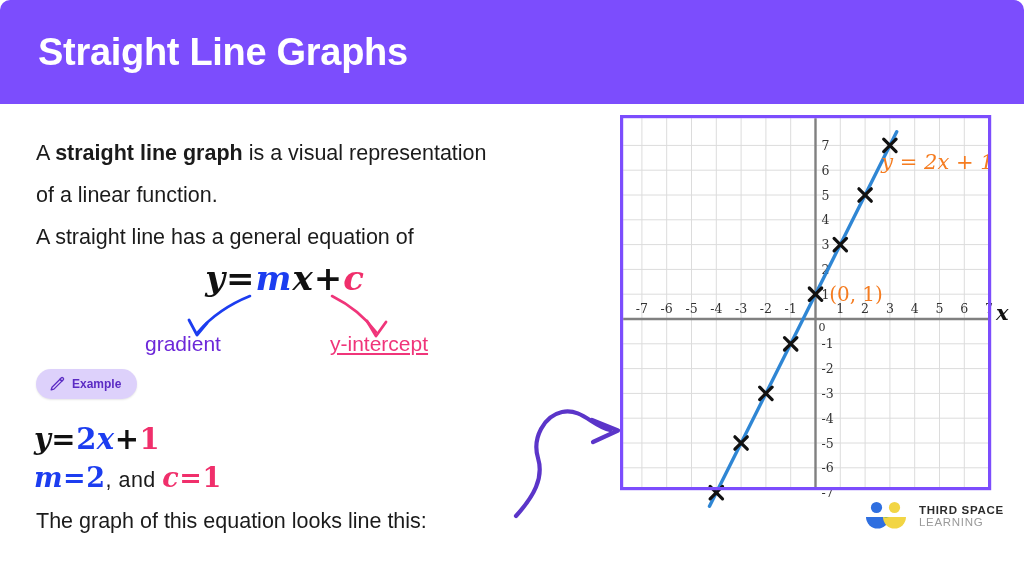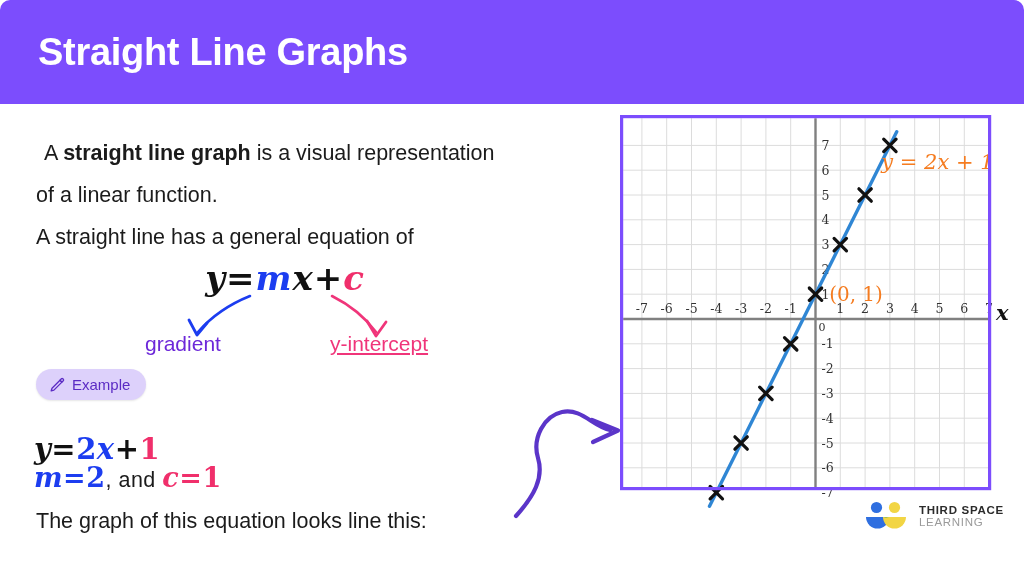--- a/index.html
+++ b/index.html
@@ -24,21 +24,21 @@
   }
 
   
   #left { position:absolute; left:0; top:104px; width:620px; height:478px; }
 
   .body-line {
     position:absolute; left:36px;
     font-size:21.5px; color:#1b1b1b; line-height:26px; white-space:nowrap;
   }
   .body-line b { font-weight:bold; }
-  #line1 { top:36px;margin-left:8px; }
+  #line1 { top:36px; }
   #line2 { top:78px; }
   #line3 { top:120px; }
   #line-last { top:404px; font-size:21.5px; }
 
   
   .math {
     font-family:"DejaVu Serif", serif;
     font-style:italic; font-weight:bold;
   }
   .math .op { font-style:normal; }
@@ -65,24 +65,24 @@
 
   
   #example-pill {
     position:absolute; left:36px; top:265px;
     display:flex; align-items:center; gap:7px;
     background:#ddd1fb; border-radius:18px;
     padding:7px 16px 7px 13px;
     box-shadow:0 1px 2px rgba(0,0,0,.10);
   }
   #example-pill .pencil { display:block; width:16px; height:16px; }
-  #example-label { font-size:15px; font-weight:normal; color:#5b2bc4; }
+  #example-label { font-size:12px; font-weight:bold; color:#5b2bc4; }
 
   #ex-eq1 {
-    position:absolute; left:34px; top:328px;
+    position:absolute; left:34px; top:318px;
     font-size:29px; color:#111; letter-spacing:.5px;
   }
   #ex-eq2 {
     position:absolute; left:34px; top:358px;
     font-size:27px; color:#111; letter-spacing:.5px;
   }
   #ex-eq2 .plain {
     font-family:"Liberation Sans", sans-serif;
     font-style:normal; font-weight:normal; font-size:21.5px; color:#1b1b1b;
   }

